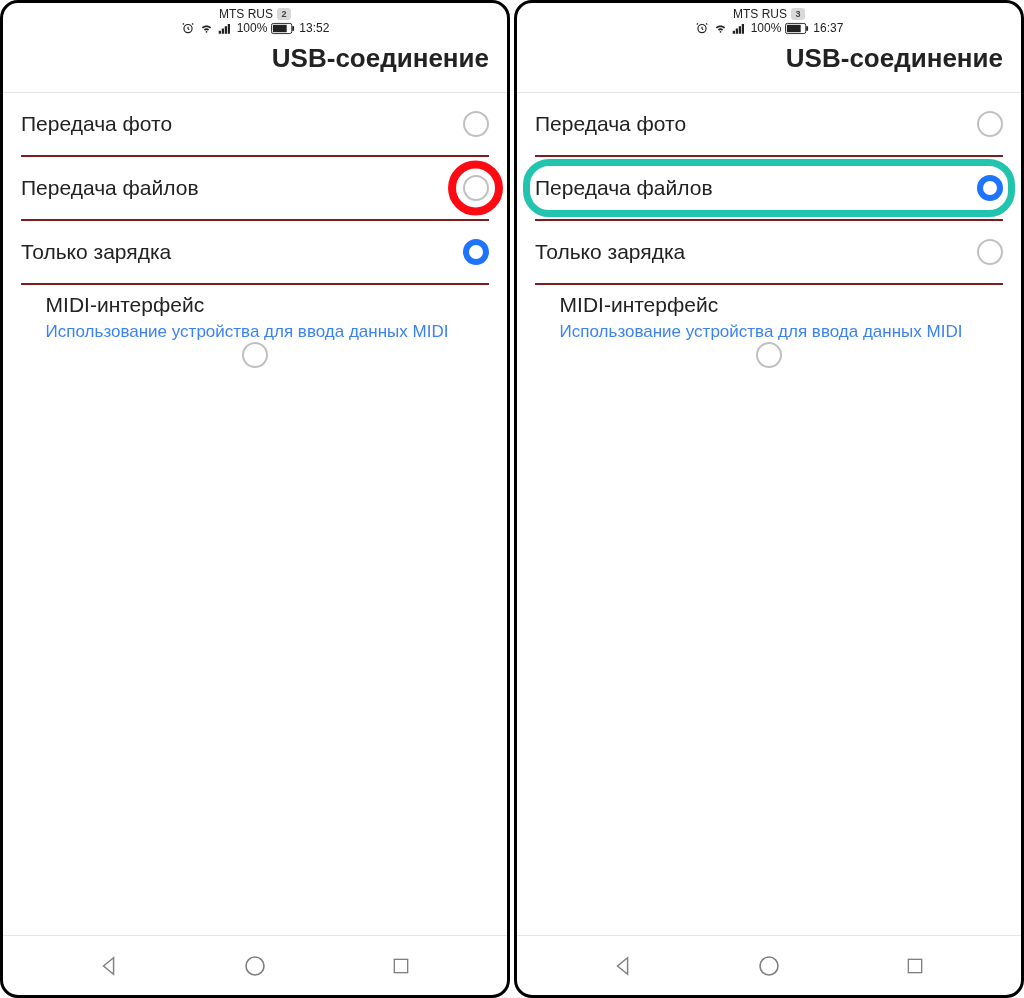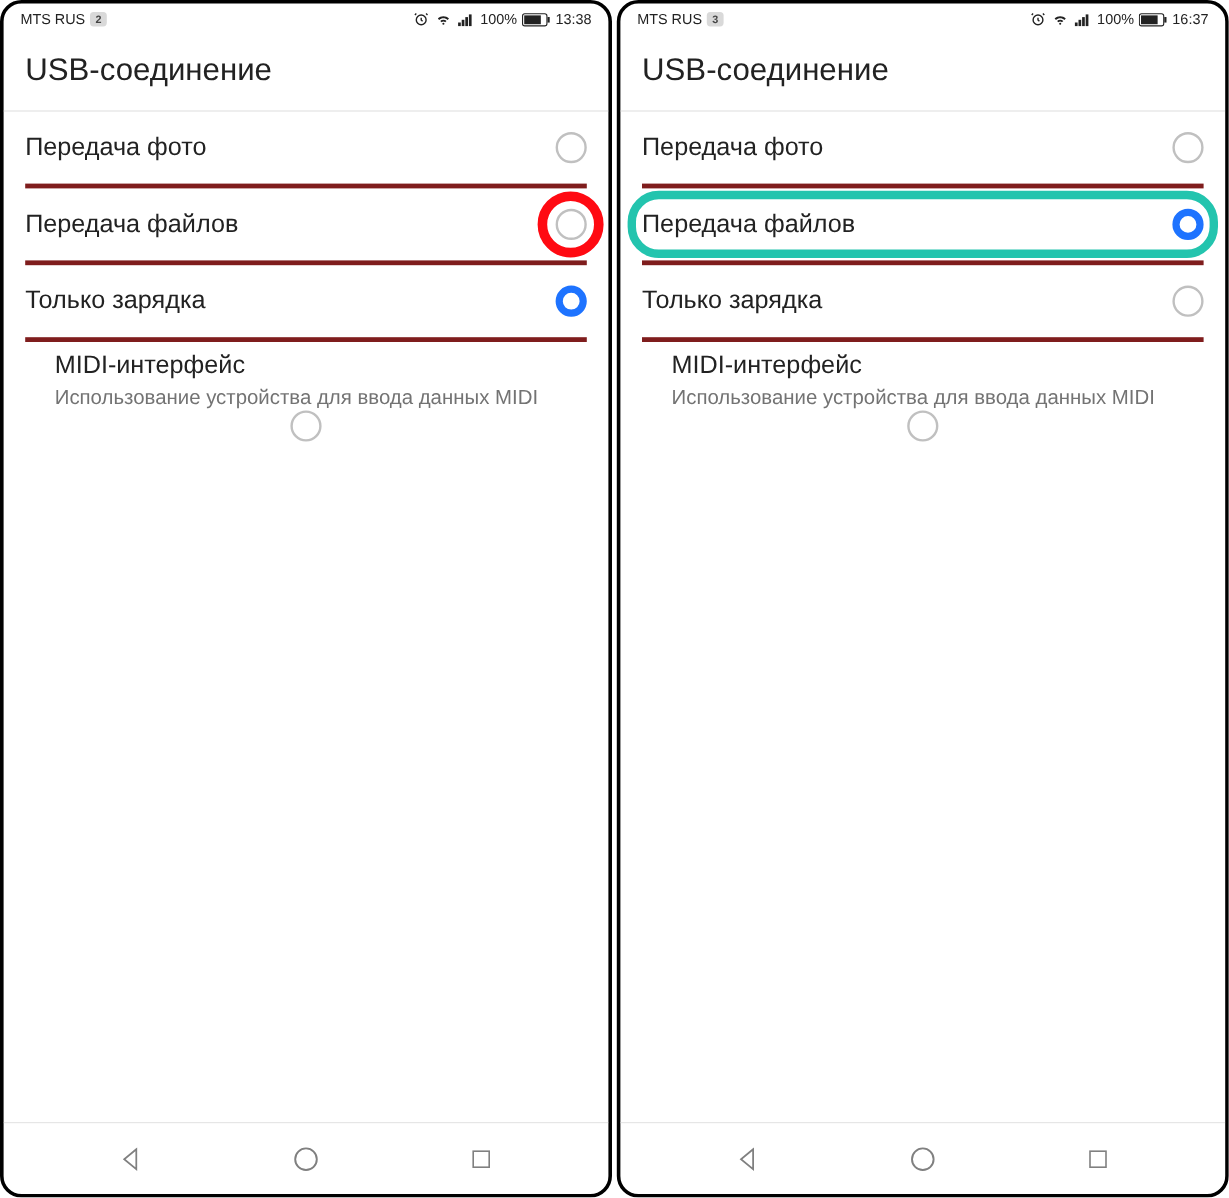--- a/index.html
+++ b/index.html
@@ -23,54 +23,56 @@
     }
     
     .status-bar {
       display: flex;
       justify-content: space-between;
       align-items: center;
       font-size: 12px;
       color: #222;
       padding: 4px 14px 2px 14px;
       height: 24px;
+      flex-direction: column;
     }
     .status-left, .status-right { display: flex; align-items: center; gap: 4px; }
     .sim-badge {
       display: inline-flex; align-items: center; justify-content: center;
       width: 14px; height: 12px;
       background: #d9d9d9;
       border-radius: 3px;
       font-size: 9px; font-weight: 600; color: #444;
     }
     .sb-icon { display: inline-flex; align-items: center; }
     .sb-icon svg { display: block; }
     
     .page-title {
       font-size: 26px;
-      font-weight: 400;
+      font-weight: 700;
       color: #222;
       padding: 16px 18px 18px 18px;
       border-bottom: 1px solid #e3e3e3;
+      text-align: right;
     }
     
     .options { flex: 1 1 auto; padding: 0 18px; }
     .option {
       display: flex;
       align-items: center;
       justify-content: space-between;
       min-height: 64px;
-      border-bottom: 4px solid #7f1d1d;
+      border-bottom: 2px solid #7f1d1d;
       position: relative;
       padding: 8px 0;
     }
     .option:last-child { border-bottom: none; flex-direction: column;  }
     .option-text { display: flex; flex-direction: column; gap: 4px; padding-right: 16px; }
     .option-label { font-size: 21px; color: #222; }
-    .option-sub { font-size: 17px; color: #737373; line-height: 1.25; }
+    .option-sub { font-size: 17px; color: #3b82f6; line-height: 1.25; }
     .radio {
       width: 26px; height: 26px; border-radius: 50%;
       border: 2px solid #c0c0c0;
       display: inline-block;
       flex-shrink: 0;
     }
     .radio.selected {
       border: 6px solid #1e73ff;
       background: #fff;
     }
@@ -132,21 +134,21 @@
           </svg>
         </span>
       <span>100%</span>
       <span class="sb-icon">
           <svg width="24" height="13" viewBox="0 0 26 13">
             <rect x="0.5" y="1" width="22" height="11" rx="2" fill="none" stroke="#222"></rect>
             <rect x="2" y="2.5" width="15" height="8" fill="#222"></rect>
             <rect x="23" y="4" width="2" height="5" fill="#222"></rect>
           </svg>
         </span>
-      <span>13:38</span>
+      <span>13:52</span>
     </div>
   </div>
 
   <div class="page-title">USB-соединение</div>
 
   <div class="options">
     <div class="option">
       <div class="option-text">
           <span class="option-label">Передача фото</span>
         </div>

